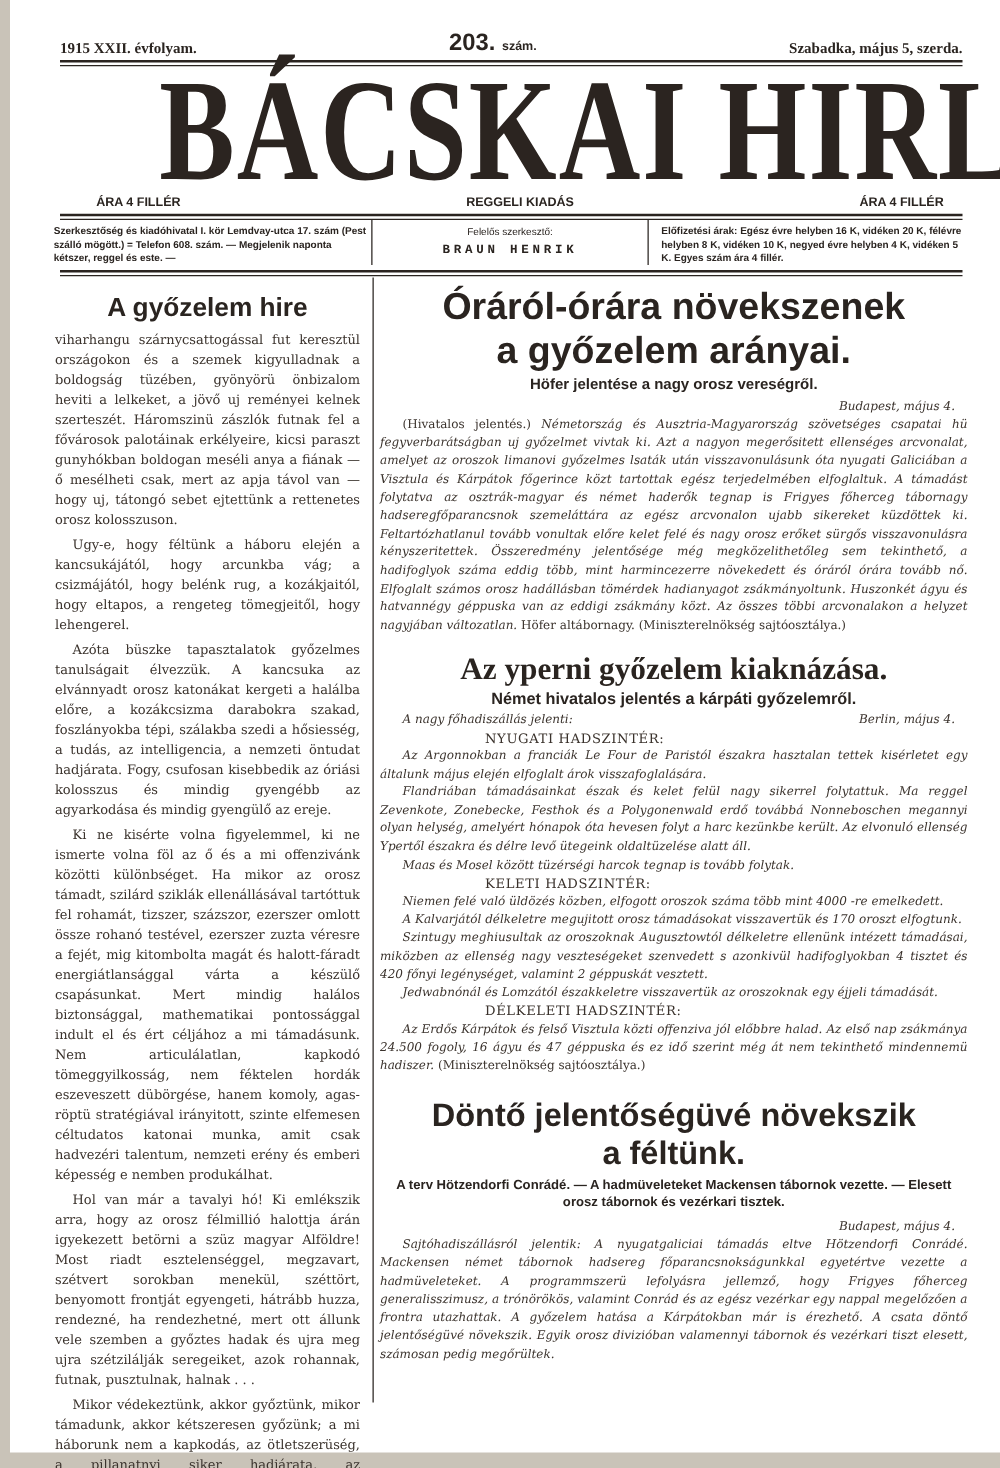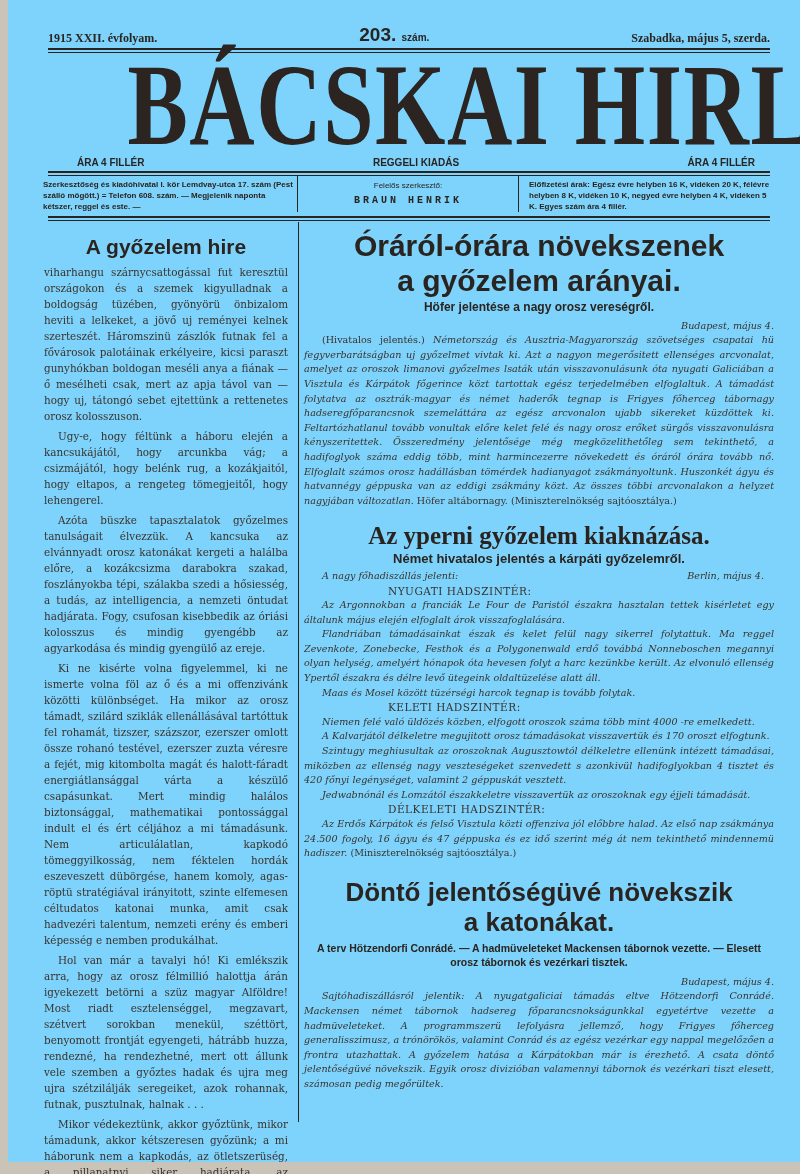--- a/index.html
+++ b/index.html
@@ -4,21 +4,21 @@
 <style>
   html, body { margin:0; padding:0; }
   body {
     width:800px; height:1174px; overflow:hidden;
     background:#c9c3b8;
     font-family:"DejaVu Serif", serif;
     color:#2a2420;
   }
   .page {
     position:absolute; left:8px; top:0; width:792px; height:1162px;
-    background:#7dd3fc;
+    background:#ffffff;
   }
   .topline {
     position:absolute; left:40px; right:30px; top:30px; height:16px;
     font-family:"Liberation Serif", serif; font-weight:bold; font-size:12px;
     display:flex; justify-content:space-between; align-items:flex-end;
   }
   .topline .num { font-size:19px; font-family:"Liberation Sans Narrow","Liberation Sans", sans-serif; }
   .topline .num small { font-size:10px; }
   .rule2 { position:absolute; left:40px; right:30px; border-top:2px solid #2a2420; border-bottom:1px solid #2a2420; height:2px; }
   .masthead {
@@ -59,21 +59,21 @@
   }
   .h1 {
     font-family:"Liberation Sans", sans-serif; font-weight:bold; font-size:30px;
     line-height:35px; text-align:center; color:#2a2420; margin:0;
   }
   .h1s { font-family:"Liberation Sans", sans-serif; font-weight:bold; font-size:12px; text-align:center; margin:2px 0 4px; color:#2a2420; }
   .h2 { font-family:Liberation Serif, serif; font-weight:bold; font-size:25px; text-align:center; margin:14px 0 2px; color:#2a2420; line-height:28px; }
   .h2s { font-family:"Liberation Sans", sans-serif; font-weight:bold; font-size:13px; text-align:center; margin:0 0 2px; color:#2a2420; }
   .h3 { font-family:"Liberation Sans", sans-serif; font-weight:bold; font-size:26px; text-align:center; margin:16px 0 2px; color:#2a2420; line-height:30px; }
   .h3s { font-family:"Liberation Sans", sans-serif; font-weight:bold; font-size:10.5px; text-align:center; margin:4px 0 6px; color:#2a2420; line-height:14px; }
-  .dateline { text-align:right; font-style:italic; margin-right:0; }
+  .dateline { text-align:right; font-style:italic; margin-right:10px; }
   .right p { margin:0; text-indent:18px; }
   .it { font-style:italic; }
   .sect { text-align:left; padding-left:84px; font-size:10.5px; letter-spacing:0.5px; }
   .row2 { display:flex; justify-content:space-between; font-style:italic; padding:0 10px 0 18px; }
 </style>
 </head>
 <body>
 
 <div class="page">
 
@@ -140,19 +140,19 @@
       <p class="it">Niemen felé való üldözés közben, elfogott oroszok száma több mint 4000 -re emelkedett.</p>
       <p class="it">A Kalvarjától délkeletre megujitott orosz támadásokat visszavertük és 170 oroszt elfogtunk.</p>
       <p class="it">Szintugy meghiusultak az oroszoknak Augusztowtól délkeletre ellenünk intézett támadásai, miközben az ellenség nagy veszteségeket szenvedett s azonkivül hadifoglyokban 4 tisztet és 420 főnyi legénységet, valamint 2 géppuskát vesztett.</p>
       <p class="it">Jedwabnónál és Lomzától északkeletre visszavertük az oroszoknak egy éjjeli támadását.</p>
       <div class="sect">DÉLKELETI HADSZINTÉR:</div>
       <p><span class="it">Az Erdős Kárpátok és felső Visztula közti offenziva jól előbbre halad. Az első nap zsákmánya 24.500 fogoly, 16 ágyu és 47 géppuska és ez idő szerint még át nem tekinthető mindennemü hadiszer.</span> <span>(Miniszterelnökség sajtóosztálya.)</span></p>
     </div>
 
     <div>
       <div class="h3" style="margin-bottom:0">Döntő jelentőségüvé növekszik</div>
-      <div class="h3" style="margin-top:0">a katonákat.</div>
+      <div class="h3" style="margin-top:0">a féltünk.</div>
       <div class="h3s">A terv Hötzendorfi Conrádé. — A hadmüveleteket Mackensen tábornok vezette. — Elesett orosz tábornok és vezérkari tisztek.</div>
       <div class="dateline">Budapest, május 4.</div>
       <p class="it">Sajtóhadiszállásról jelentik: A nyugatgaliciai támadás eltve Hötzendorfi Conrádé. Mackensen német tábornok hadsereg főparancsnokságunkkal egyetértve vezette a hadmüveleteket. A programmszerü lefolyásra jellemző, hogy Frigyes főherceg generalisszimusz, a trónörökös, valamint Conrád és az egész vezérkar egy nappal megelőzően a frontra utazhattak. A győzelem hatása a Kárpátokban már is érezhető. A csata döntő jelentőségüvé növekszik. Egyik orosz divizióban valamennyi tábornok és vezérkari tiszt elesett, számosan pedig megőrültek.</p>
     </div>
   </div>
 </div>
 
 </body></html>

